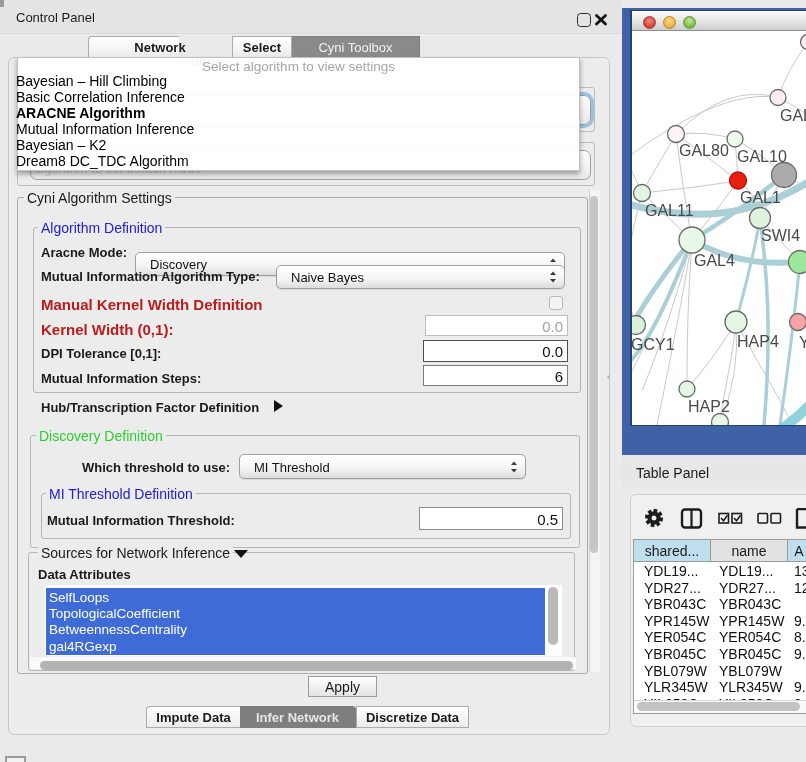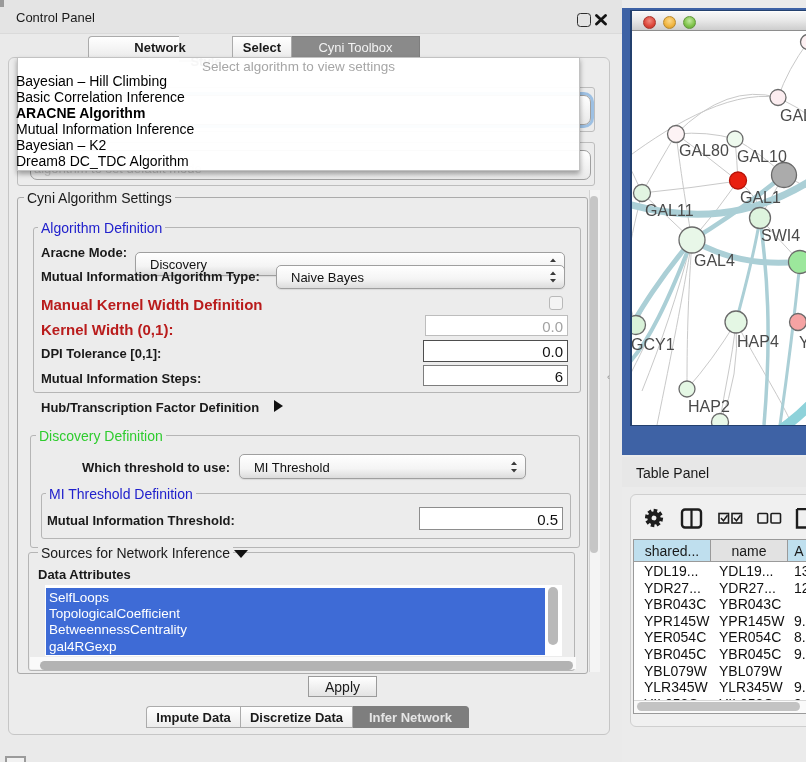--- a/index.html
+++ b/index.html
@@ -141,22 +141,22 @@
 
 <div class="abs" style="left:589px;top:190px;width:10px;height:482px;background:#f4f4f4;border-left:1px solid #d2d2d2;"></div>
 <div class="abs" style="left:590px;top:196px;width:8px;height:357px;background:#c6c6c6;border-radius:4px;"></div>
 
 <div class="abs" style="left:276px;top:676px;width:67px;height:19px;border:1px solid #9a9a9a;border-radius:0;background:linear-gradient(#ffffff,#e3e3e3);text-align:center;margin-left:32px;">
  <span style="font-size:14px;color:#1a1a1a;position:relative;top:1px;">Apply</span>
 </div>
 
 <div class="abs" style="left:146px;top:706px;height:22px;display:flex;font-size:13px;">
   <div style="box-sizing:border-box;width:94px;border:1px solid #ababab;border-right:none;border-radius:4px 0 0 0;background:linear-gradient(#ffffff,#ececec);display:flex;align-items:center;justify-content:center;color:#1a1a1a;font-weight:bold;">Impute Data</div>
+  <div style="box-sizing:border-box;width:116px;border:1px solid #7e7e7e;border-left:none;border-radius:0 4px 0 0;background:#7e7e7e;display:flex;align-items:center;justify-content:center;color:#e6e6e6;font-weight:bold;">Infer Network</div>
   <div style="box-sizing:border-box;width:113px;border:1px solid #ababab;background:linear-gradient(#ffffff,#ececec);display:flex;align-items:center;justify-content:center;color:#1a1a1a;font-weight:bold;">Discretize Data</div>
-  <div style="box-sizing:border-box;width:116px;border:1px solid #7e7e7e;border-left:none;border-radius:0 4px 0 0;background:#7e7e7e;display:flex;align-items:center;justify-content:center;color:#e6e6e6;font-weight:bold;">Infer Network</div>
 </div>
 
 <div class="abs" style="left:5px;top:756px;width:17px;height:12px;border:2px solid #9b9b9b;background:#f2f2f2;"></div>
 
 <div class="abs" style="left:607px;top:372px;width:6px;height:6px;color:#8a8a8a;font-size:9px;">‹</div>
 
 <div class="abs" style="left:17px;top:57px;width:563px;height:114px;background:rgba(255,255,255,0.96);border:1px solid #c2c2c2;box-shadow:0 3px 5px rgba(0,0,0,0.35);box-sizing:border-box;"></div>
 <div class="abs" style="left:17px;top:59px;width:563px;text-align:center;font-size:13.5px;color:#a6a6a6;">Select algorithm to view settings</div>
 <div class="abs" style="left:16px;top:73px;font-size:14px;color:#000;line-height:16px;white-space:nowrap;">
 Bayesian – Hill Climbing<br>Basic Correlation Inference<br><b>ARACNE Algorithm</b><br>Mutual Information Inference<br>Bayesian – K2<br>Dream8 DC_TDC Algorithm</div>

